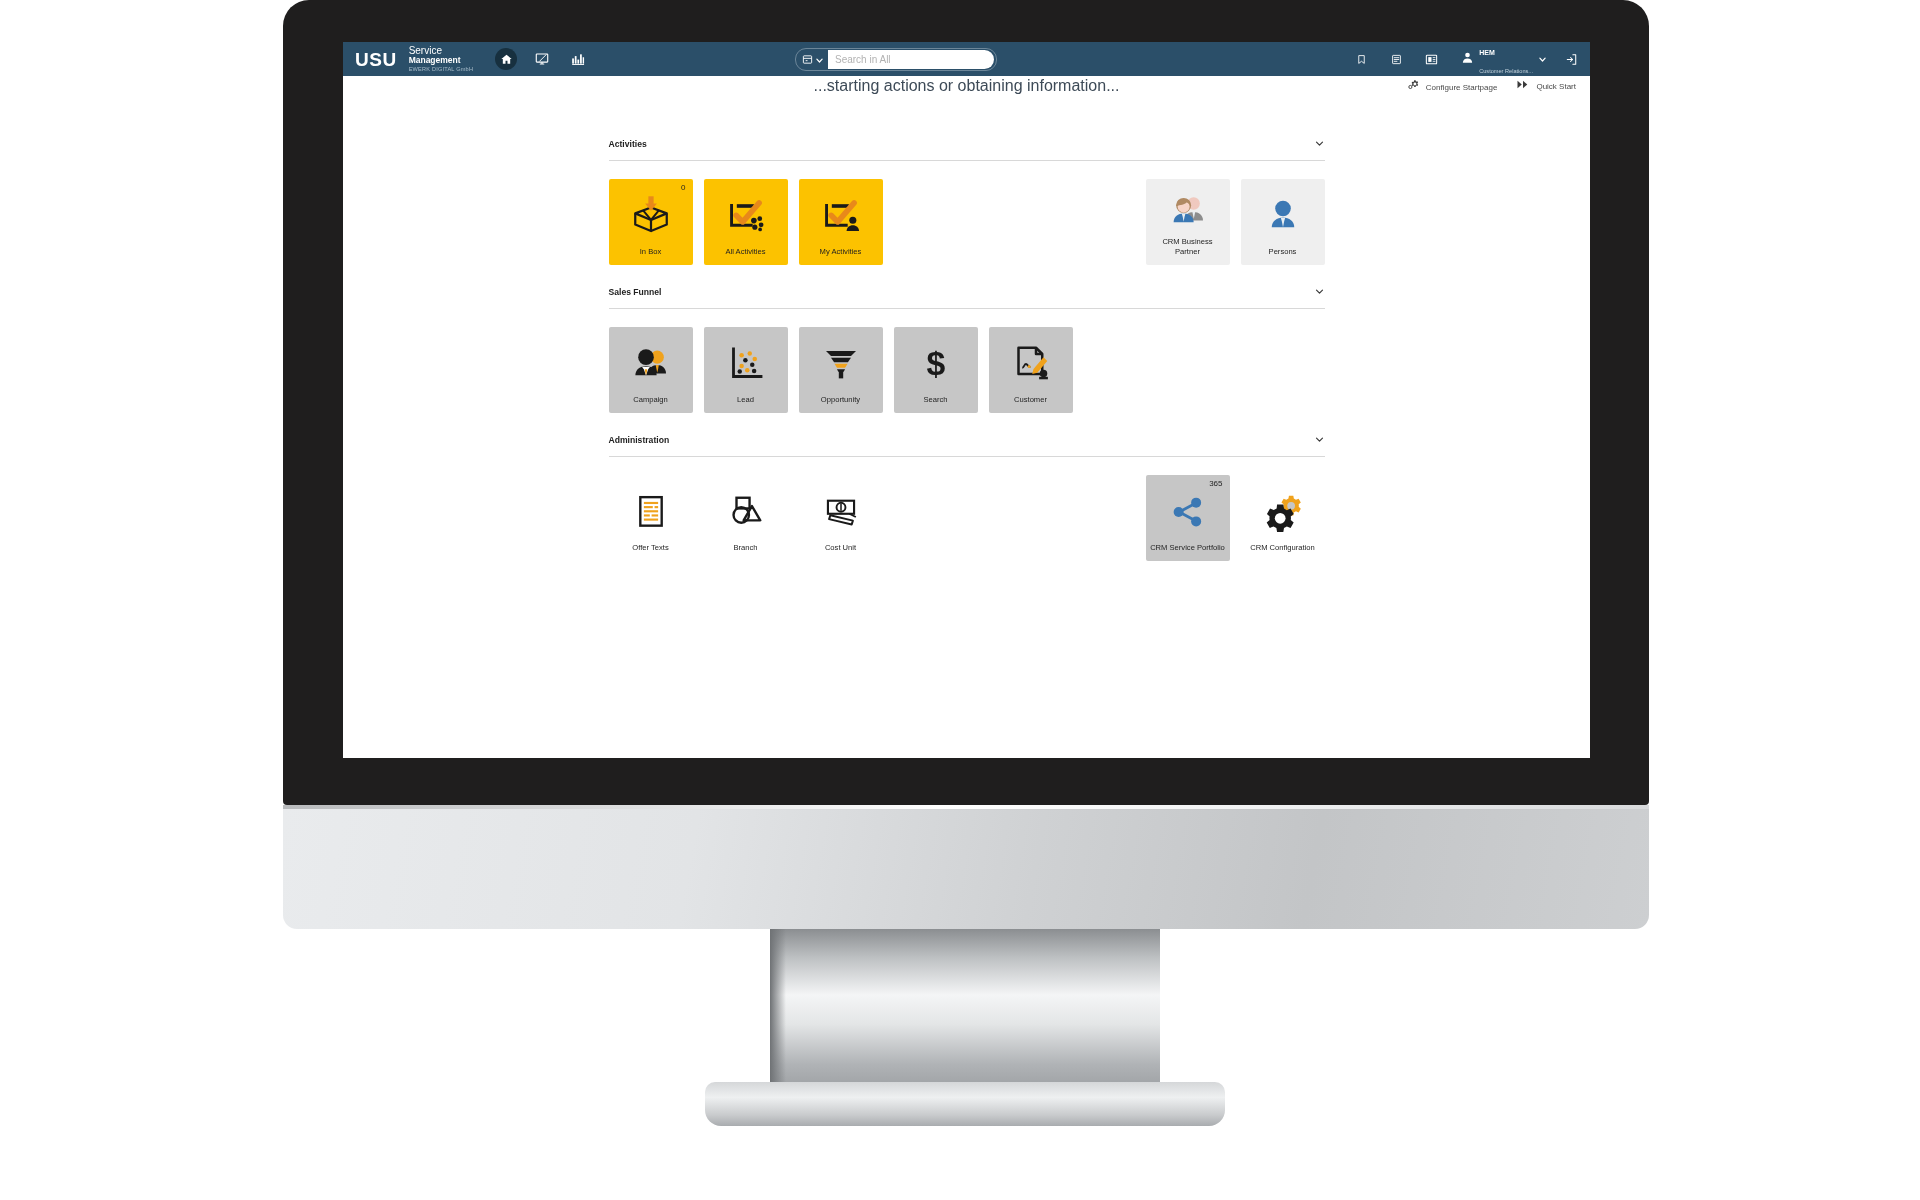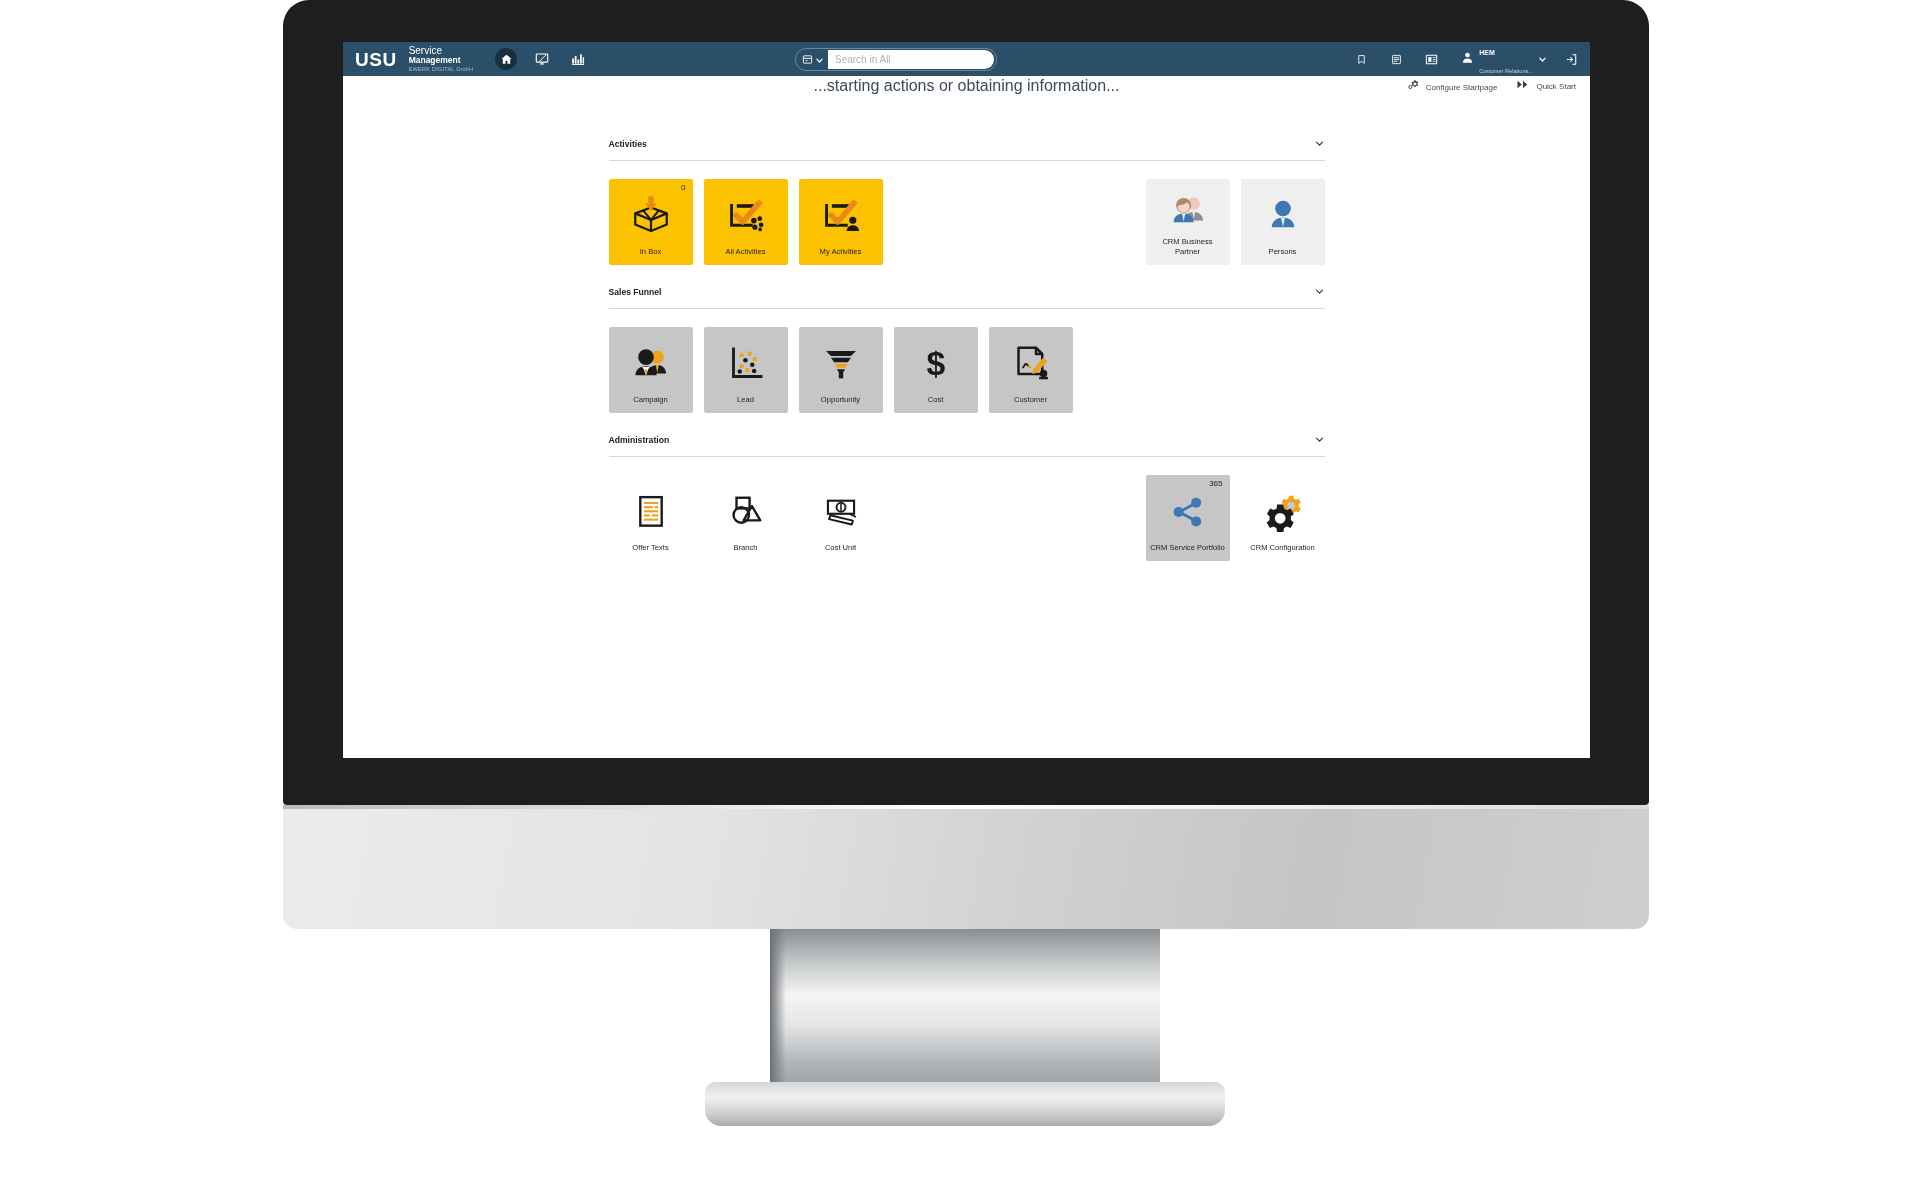--- a/index.html
+++ b/index.html
@@ -599,21 +599,21 @@
                 </div>
                 <div class="tile-label">Opportunity</div>
               </div>
 
               <div class="tile grey">
                 <div class="tile-icon">
                   <svg width="40" height="40" viewBox="0 0 64 64">
                     <text x="32" y="50" font-family="'Liberation Sans',sans-serif" font-size="54" font-weight="bold" fill="#1a1a1a" text-anchor="middle">$</text>
                   </svg>
                 </div>
-                <div class="tile-label">Cost</div>
+                <div class="tile-label">Search</div>
               </div>
 
               <div class="tile grey">
                 <div class="tile-icon">
                   <svg width="40" height="40" viewBox="0 0 64 64">
                     <path d="M12 6h28l10 10v32H12z" fill="none" stroke="#1a1a1a" stroke-width="4" stroke-linejoin="round"></path>
                     <path d="M40 6v10h10" fill="none" stroke="#1a1a1a" stroke-width="4" stroke-linejoin="round"></path>
                     <path d="M18 38c3 0 3-6 6-6s3 6 7 4" fill="none" stroke="#1a1a1a" stroke-width="3"></path>
                     <circle cx="29" cy="36" r="2.4" fill="#f0a21c"></circle>
                     <path d="M36 40 52 21l6 6-16 19-8 2z" fill="#f0a21c"></path>

